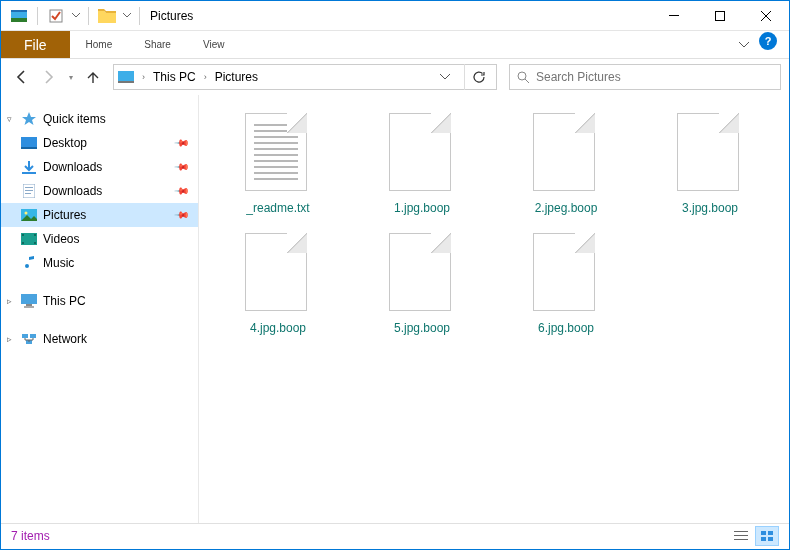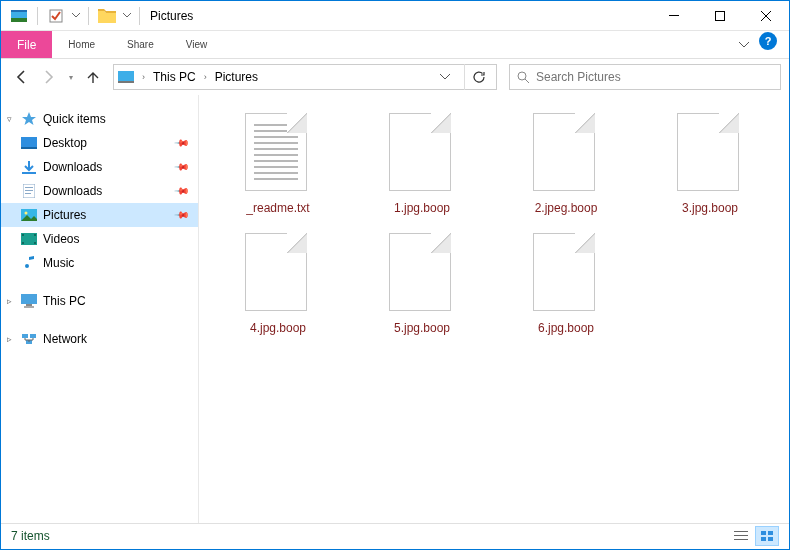--- a/index.html
+++ b/index.html
@@ -7,21 +7,21 @@
 
 .title-bar { height: 30px; display: flex; align-items: center; background: #fff; border-bottom: 1px solid #e5e5e5; }
 .title-bar .qat { display: flex; align-items: center; padding-left: 6px; gap: 2px; }
 .title-bar .qat-item { width: 24px; height: 22px; display: flex; align-items: center; justify-content: center; }
 .title-bar .sep { width: 1px; height: 18px; background: #d0d0d0; margin: 0 4px; }
 .title-bar .title { margin-left: 6px; color: #000; }
 .title-bar .win-controls { margin-left: auto; display: flex; }
 .title-bar .win-btn { width: 46px; height: 30px; display: flex; align-items: center; justify-content: center; }
 
 .ribbon-row { height: 28px; display: flex; align-items: stretch; background: #fff; border-bottom: 1px solid #e0e0e0; }
-.file-tab { background: #ec4899; color: #fff; padding: 0 16px; display: flex; align-items: center; font-size: 12px; }
+.file-tab { background: #a16207; color: #fff; padding: 0 23px; display: flex; align-items: center; font-size: 14px; }
 .ribbon-tab { padding: 0 16px; display: flex; align-items: center; color: #444; font-size: 10px; }
 .ribbon-spacer { flex: 1; }
 .ribbon-caret { width: 30px; display: flex; align-items: center; justify-content: center; color: #666; }
 .help-btn { width: 26px; height: 26px; margin-right: 4px; margin-top: 1px; }
 .help-circle { width: 18px; height: 18px; border-radius: 50%; background: #0078d7; color: #fff; display:flex; align-items:center; justify-content:center; font-weight:bold; font-size:11px; }
 
 .nav-row { height: 36px; display: flex; align-items: center; padding: 4px 8px; gap: 4px; }
 .nav-btn { width: 24px; height: 24px; display: flex; align-items: center; justify-content: center; color: #888; }
 .nav-btn.enabled { color: #333; }
 .nav-caret-sm { width: 12px; color: #888; font-size: 8px; display:flex; align-items:center; justify-content:center; }
@@ -45,23 +45,23 @@
 
 .content-pane { flex: 1; padding: 18px 10px; }
 .file-grid { display: grid; grid-template-columns: repeat(4, 1fr); gap: 18px 6px; }
 .file-item { display: flex; flex-direction: column; align-items: center; gap: 8px; }
 .file-icon-large { width: 66px; height: 80px; position: relative; }
 .blank-doc { width: 62px; height: 78px; background: #fff; border: 1px solid #c8c8c8; position: relative; }
 .blank-doc::after { content: ""; position: absolute; top: -1px; right: -1px; width: 20px; height: 20px; background: linear-gradient(135deg, #fff 0 49%, #c8c8c8 50% 52%, #e9e9e9 53% 100%); }
 .text-doc { width: 62px; height: 78px; background: #fff; border: 1px solid #c8c8c8; position: relative; padding: 10px 8px; }
 .text-doc::after { content: ""; position: absolute; top: -1px; right: -1px; width: 20px; height: 20px; background: linear-gradient(135deg, #fff 0 49%, #c8c8c8 50% 52%, #e9e9e9 53% 100%); }
 .text-doc .line { height: 2px; background: #b8b8b8; margin-bottom: 4px; }
-.file-label { color: #7f1d1d; text-align: center; max-width: 120px; }
-
-.status-bar { height: 24px; border-top: 1px solid #e0e0e0; display: flex; align-items: center; padding: 0 10px; font-size: 12px; color: #14532d; }
+.file-label { color: #0f766e; text-align: center; max-width: 120px; }
+
+.status-bar { height: 24px; border-top: 1px solid #e0e0e0; display: flex; align-items: center; padding: 0 10px; font-size: 12px; color: #a21caf; }
 .status-bar .views { margin-left: auto; display: flex; gap: 2px; }
 .view-btn { width: 24px; height: 20px; border: 1px solid transparent; display:flex; align-items:center; justify-content:center; }
 .view-btn.active { background: #cce8ff; border-color: #99d1ff; }
 
 svg { display: block; }
 </style>
 </head>
 <body>
 
 <div class="title-bar">

